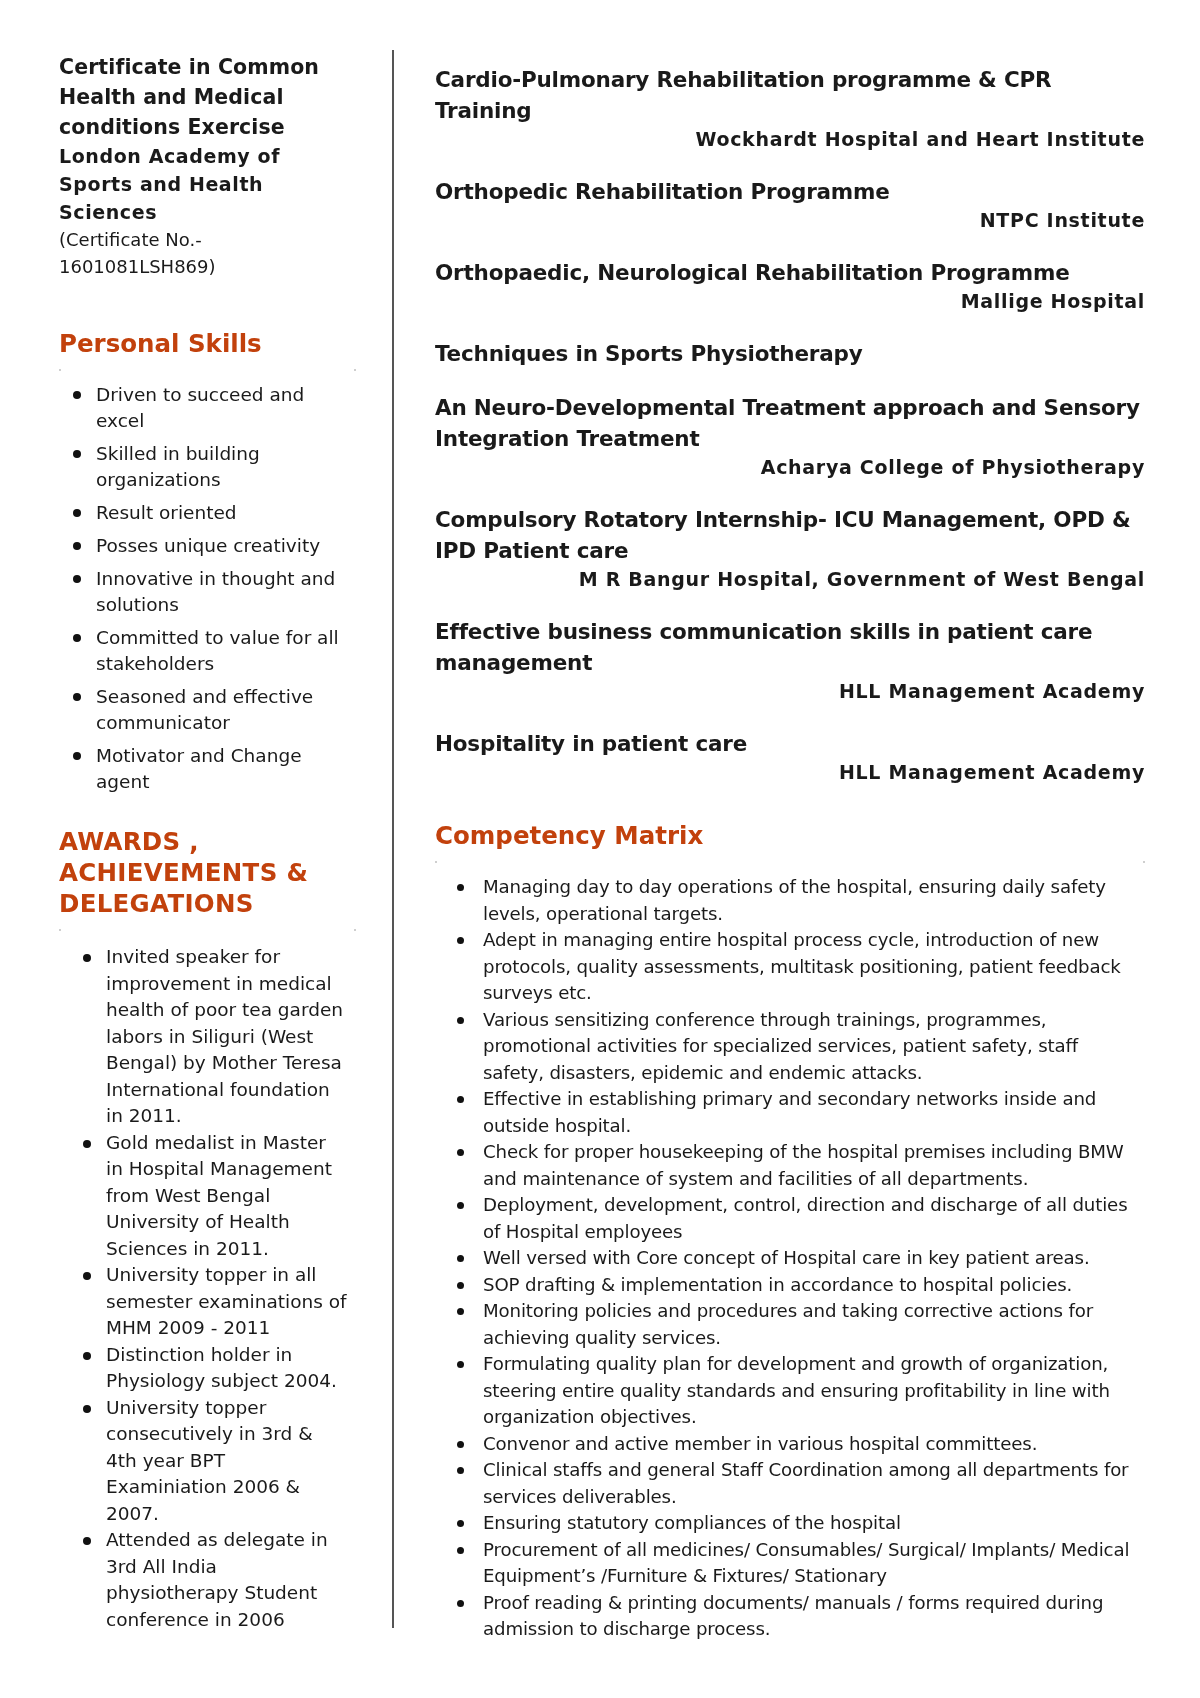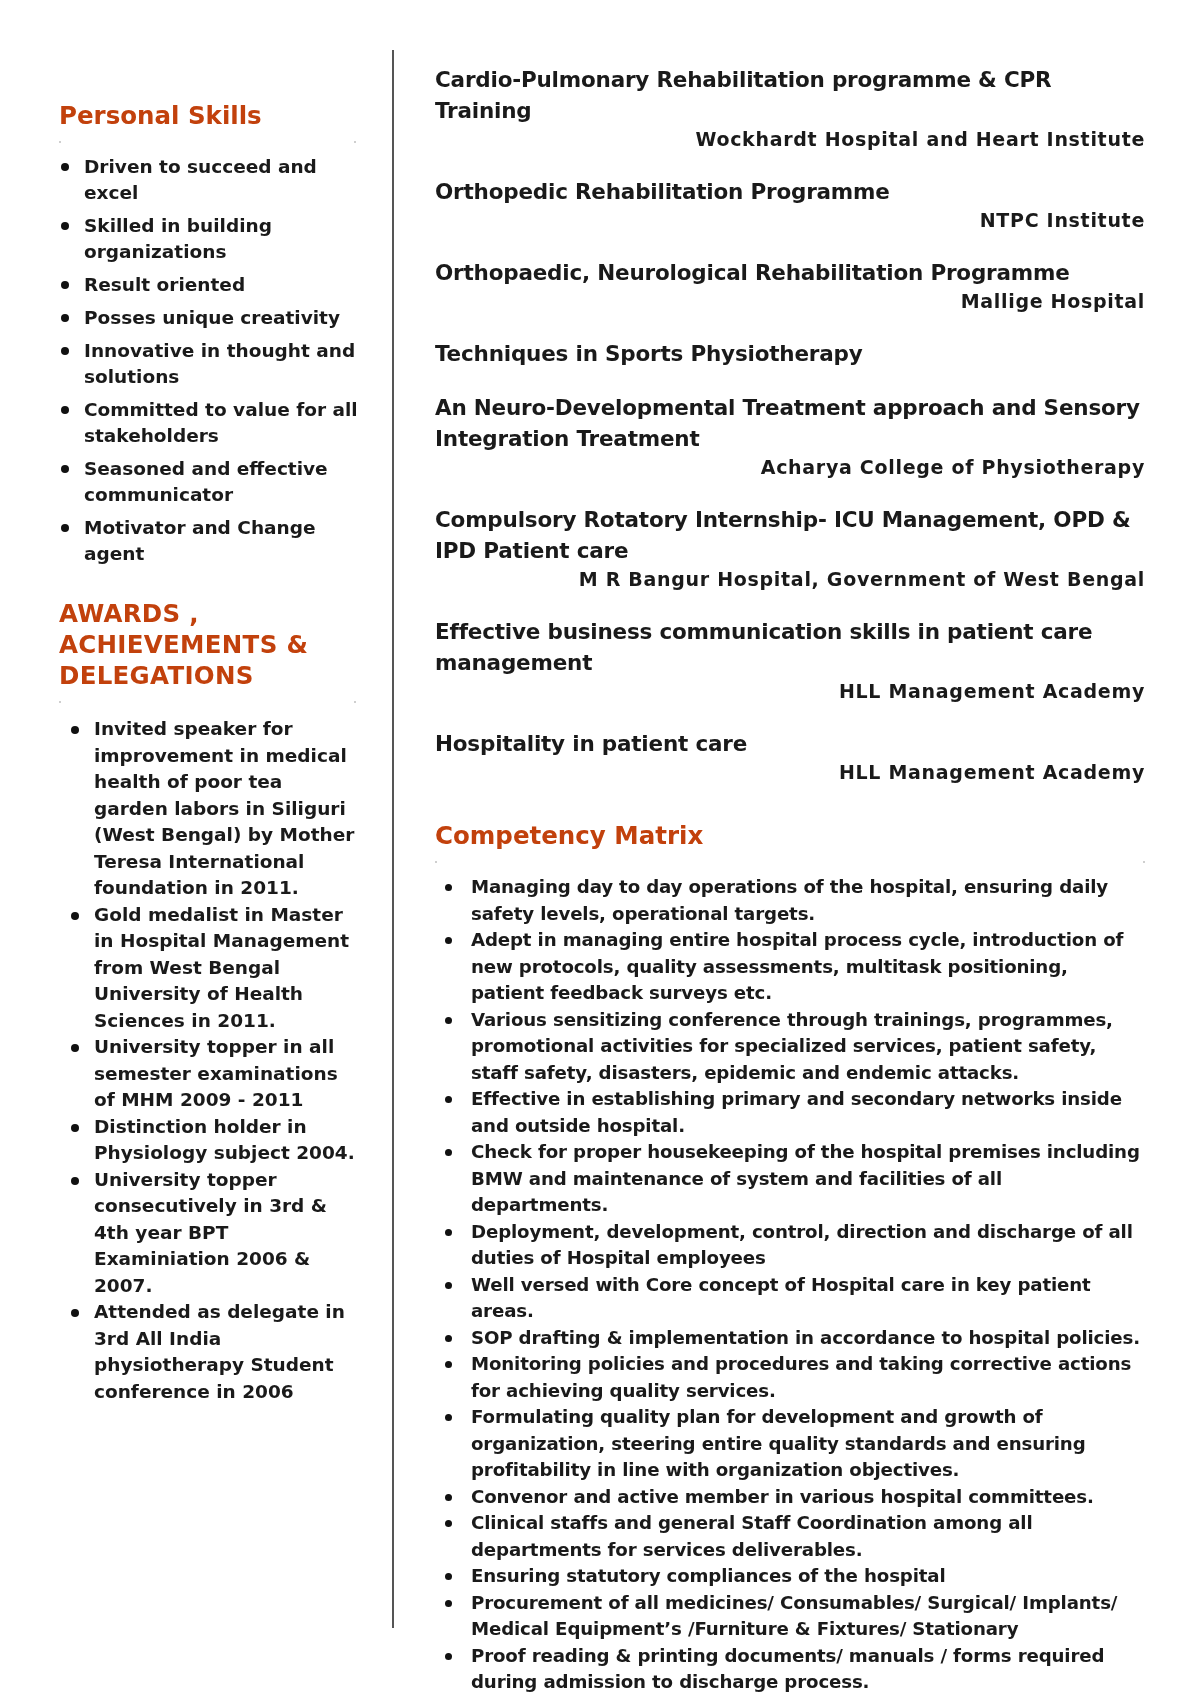--- a/index.html
+++ b/index.html
@@ -16,21 +16,21 @@
 
   .cert-title { font-weight: bold; font-size: 20.5px; line-height: 30px; letter-spacing: 0.1px; }
   .cert-inst { font-weight: bold; font-size: 19px; line-height: 28px; letter-spacing: 0.6px; }
   .cert-no { font-size: 18px; line-height: 27px; margin-top: 0px; }
 
   .section-head {
     color: #c2410c; font-weight: bold; font-size: 24.5px; line-height: 31px;
   }
   .section-head.caps { letter-spacing: 0.3px; }
 
-  ul { list-style: none; margin: 0; padding: 0; font-weight: bold; }
+  ul { list-style: none; margin: 12px; padding: 0; }
   .skills li {
     position: relative; padding-left: 25px; font-size: 18.5px; line-height: 26px;
     margin-bottom: 7px;
   }
   .skills li::before, .awards li::before, .matrix li::before {
     content: ""; position: absolute; width: 8px; height: 8px; border-radius: 50%;
     background: #111;
   }
   .skills li::before { left: 2px; top: 9px; }
 
@@ -55,20 +55,25 @@
   }
   .dotline::before { left: 0; }
   .dotline::after { right: 0; }
 </style>
 </head>
 <body>
 
 <div class="divider"></div>
 
 <div class="left">
+  <div>
+    <div class="cert-title">Certificate in Common Health and Medical conditions Exercise</div>
+    <div class="cert-inst">London Academy of Sports and Health Sciences</div>
+    <div class="cert-no">(Certificate No.- 1601081LSH869)</div>
+  </div>
 
   <div style="margin-top:48px;">
     <div class="section-head">Personal Skills</div>
     <div class="dotline" style="margin:10px 0 12px 0; width:297px;"></div>
     <ul class="skills">
       <li>Driven to succeed and excel</li>
       <li>Skilled in building organizations</li>
       <li>Result oriented</li>
       <li>Posses unique creativity</li>
       <li>Innovative in thought and solutions</li>

